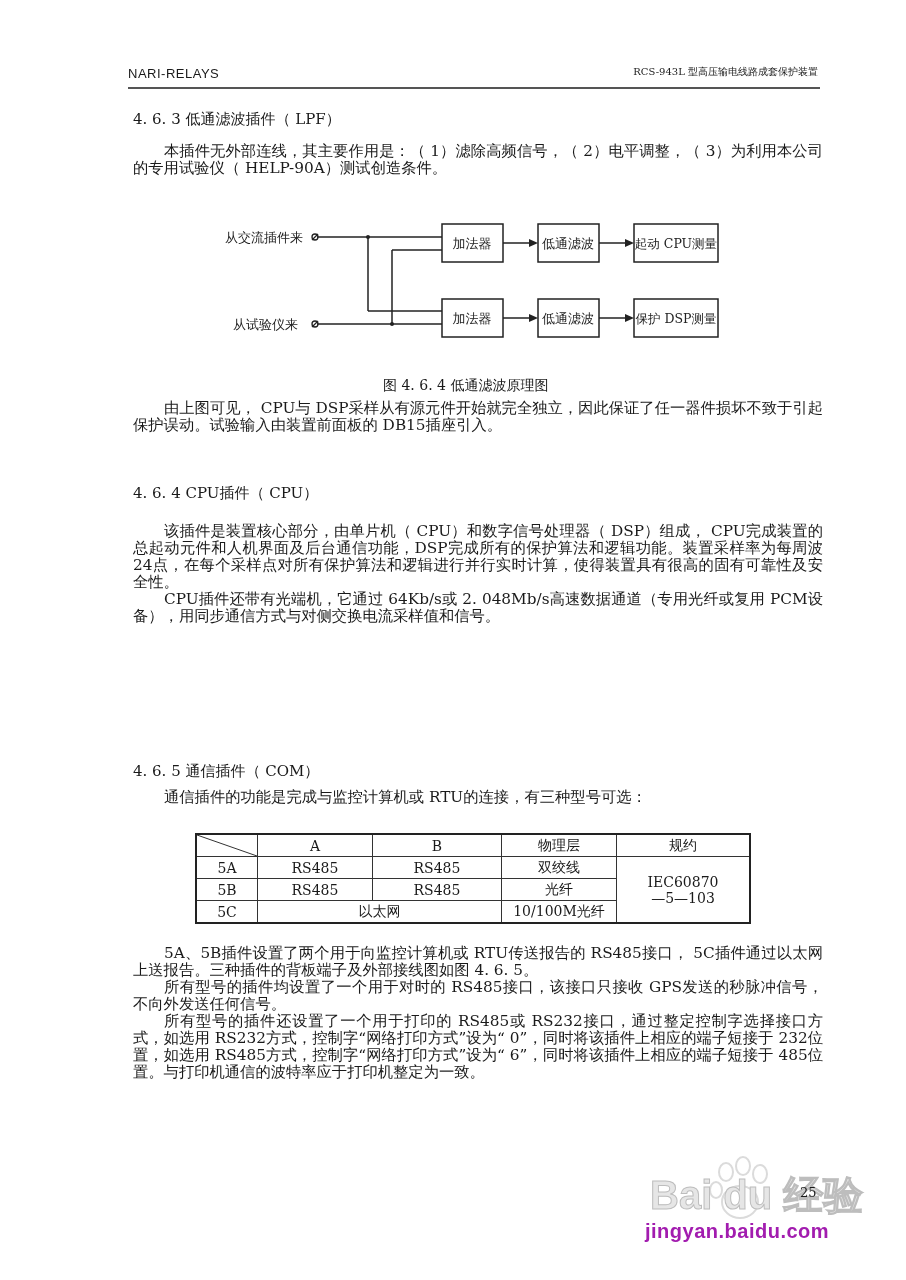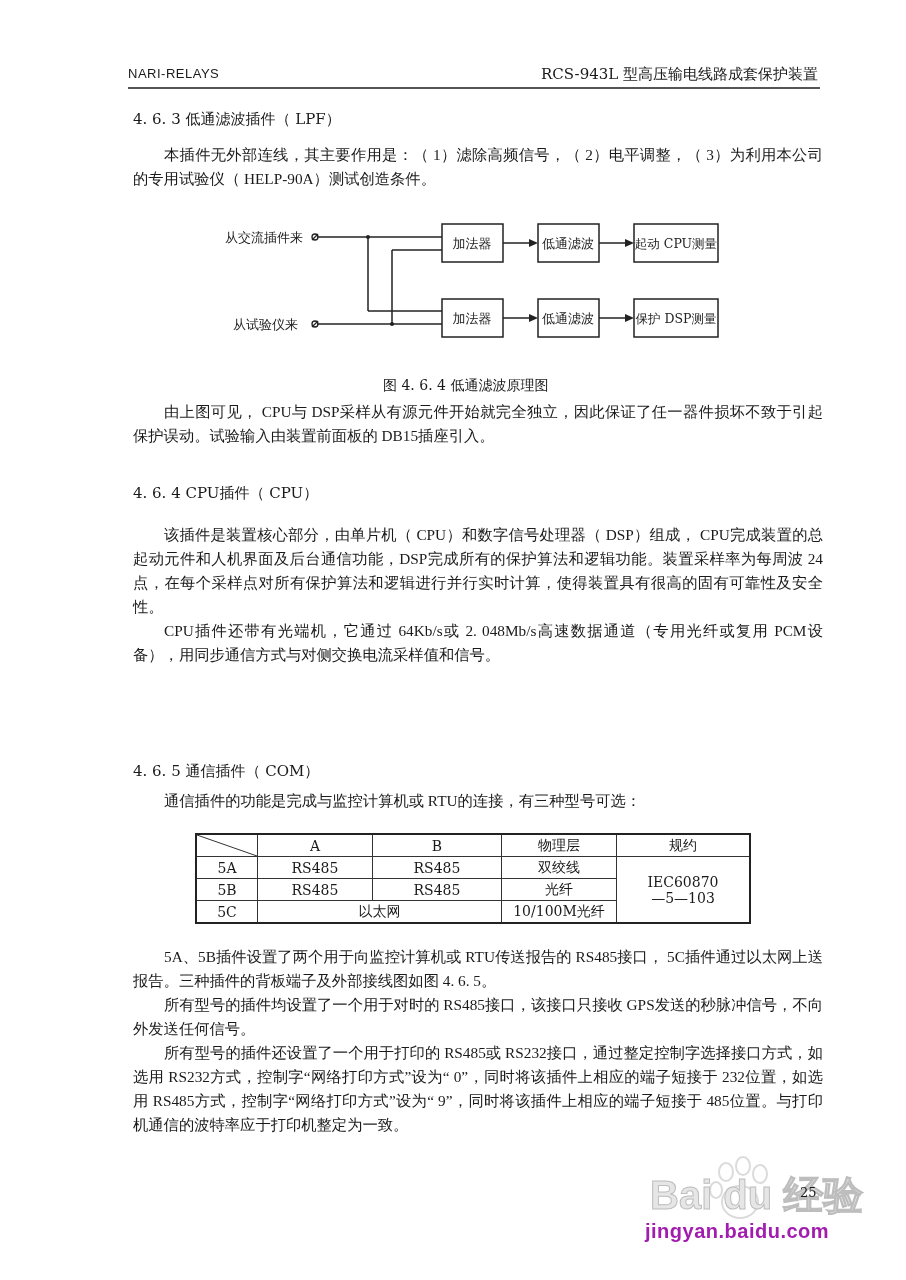--- a/index.html
+++ b/index.html
@@ -1,23 +1,23 @@
 <!DOCTYPE html>
 <html><head>
 <meta charset="utf-8">
 <style>
   html, body { margin:0; padding:0; background:#ffffff; }
   body { width:906px; height:1280px; position:relative; overflow:hidden; color:#1a1a1a;
          font-family:"DejaVu Serif", "Liberation Serif", serif; }
   .abs { position:absolute; }
   .header-left { left:128px; top:66px; font-family:"Liberation Sans", "DejaVu Sans", sans-serif; font-size:13px; letter-spacing:0.5px; }
-  .header-right { right:88px; top:65px; font-size:15px; white-space:nowrap;text-align:center; }
+  .header-right { right:88px; top:65px; font-size:10px; white-space:nowrap;text-align:center; }
   .header-rule { left:128px; right:86px; top:87px; height:2px; background:#555; }
   .heading { left:133px; font-size:15px; white-space:nowrap; }
-  .para { left:133px; width:690px; font-size:15.3px; line-height:24px; text-align:justify;font-family:Liberation Serif, serif; }
+  .para { left:133px; width:690px; font-size:15.3px; line-height:17px; text-align:justify; }
   .para p { margin:0; text-indent:31px; }
   .caption { left:383px; top:377px; font-size:14px; white-space:nowrap; }
   svg text { font-family:"DejaVu Serif", "Liberation Serif", serif; }
   table.spec { position:absolute; left:195px; top:833px; width:556px; border-collapse:collapse; font-size:14px; border:2px solid #222; }
   table.spec td { border:1px solid #333; text-align:center; height:21px; padding:0; }
   .diag-cell { position:relative; }
   .page-num { left:800px; top:1185px; font-size:13px; }
   .wm { left:650px; top:1150px; width:180px; height:90px; opacity:0.35; }
   .wm-text { left:645px; top:1220px; font-family:"Liberation Sans", "DejaVu Sans", sans-serif; font-size:20px; font-weight:bold; color:#a21caf; letter-spacing:0.5px; }
   .wm-brand { left:650px; top:1168px; font-family:"Liberation Sans", "DejaVu Sans", sans-serif; font-size:40px; font-weight:bold; color:#e6e6e6; -webkit-text-stroke:1px #bdbdbd; }
@@ -130,21 +130,21 @@
     <td>5C</td>
     <td colspan="2">以太网</td>
     <td>10/100M光纤</td>
   </tr>
 </tbody>
   </table>
 
 <div class="abs para" style="top:945px;">
   <p>5A、5B插件设置了两个用于向监控计算机或 RTU传送报告的 RS485接口， 5C插件通过以太网上送报告。三种插件的背板端子及外部接线图如图 4. 6. 5。</p>
   <p>所有型号的插件均设置了一个用于对时的 RS485接口，该接口只接收 GPS发送的秒脉冲信号，不向外发送任何信号。</p>
-  <p>所有型号的插件还设置了一个用于打印的 RS485或 RS232接口，通过整定控制字选择接口方式，如选用 RS232方式，控制字“网络打印方式”设为“ 0”，同时将该插件上相应的端子短接于 232位置，如选用 RS485方式，控制字“网络打印方式”设为“ 9”，同时将该插件上相应的端子短接于 485位置。与打印机通信的波特率应于打印机整定为一致。</p>
+  <p>所有型号的插件还设置了一个用于打印的 RS485或 RS232接口，通过整定控制字选择接口方式，如选用 RS232方式，控制字“网络打印方式”设为“ 0”，同时将该插件上相应的端子短接于 232位置，如选用 RS485方式，控制字“网络打印方式”设为“ 6”，同时将该插件上相应的端子短接于 485位置。与打印机通信的波特率应于打印机整定为一致。</p>
 </div>
 
 <svg class="abs wm" viewBox="0 0 180 90">
   <g fill="none" stroke="#999" stroke-width="2">
     <ellipse cx="90" cy="52" rx="18" ry="16"></ellipse>
     <ellipse cx="76" cy="22" rx="7" ry="9"></ellipse>
     <ellipse cx="93" cy="16" rx="7" ry="9"></ellipse>
     <ellipse cx="110" cy="24" rx="7" ry="9"></ellipse>
     <ellipse cx="66" cy="40" rx="6" ry="8"></ellipse>
   </g>

